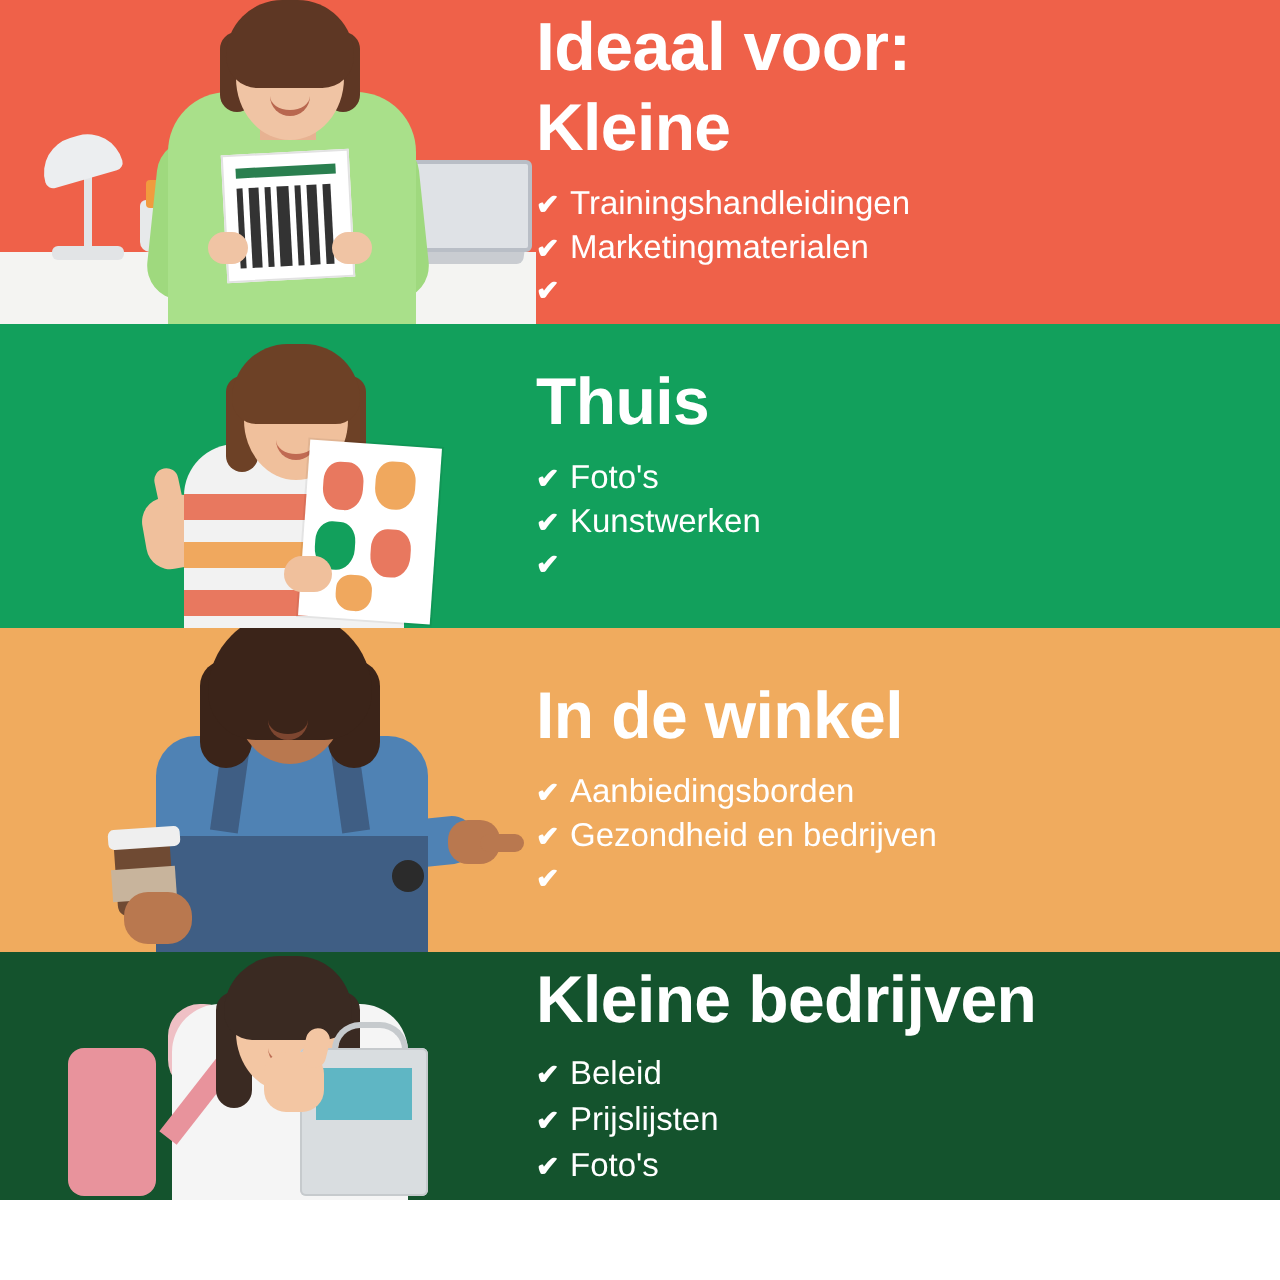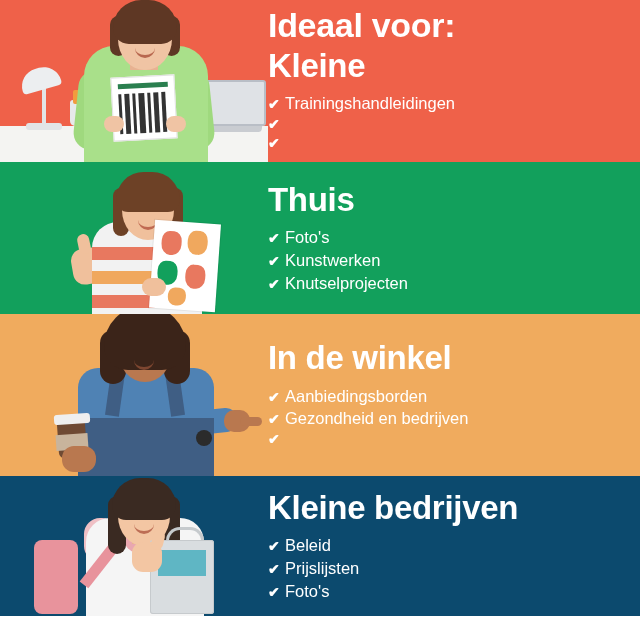--- a/index.html
+++ b/index.html
@@ -24,21 +24,21 @@
     position: relative;
     width: 100%;
     box-sizing: border-box;
     overflow: hidden;
     display: flex;
     align-items: center;
   }
   .band-office  { height: 162px; background: #ef6149; }
   .band-home    { height: 152px; background: #12a05c; }
   .band-store   { height: 162px; background: #f0ab5e; }
-  .band-small   { height: 140px; background: #0c4a6e; }
+  .band-small   { height: 124px; background: #14532d; }
 
   
   .band-text {
     position: absolute;
     left: 268px;
     top: 0;
     height: 100%;
     display: flex;
     flex-direction: column;
     justify-content: center;
@@ -362,20 +362,21 @@
     <div class="band-text">
       <h1 class="heading-main">Ideaal voor:</h1>
       <h2 class="heading-sub">Kleine</h2>
       <ul class="bullet-list">
         <li>
           <span class="check">✔</span>
           <span>Trainingshandleidingen</span>
         </li>
         <li>
           <span class="check">✔</span>
+          <span>Marketingmaterialen</span>
         </li>
         <li>
           <span class="check">✔</span>
         </li>
       </ul>
     </div>
   </section>
 
   <section class="band band-home">
     <div class="photo">
@@ -407,21 +408,20 @@
         <li>
           <span class="check">✔</span>
           <span>Foto's</span>
         </li>
         <li>
           <span class="check">✔</span>
           <span>Kunstwerken</span>
         </li>
         <li>
           <span class="check">✔</span>
-          <span>Knutselprojecten</span>
         </li>
       </ul>
     </div>
   </section>
 
   <section class="band band-store">
     <div class="photo">
       <div class="fig s-arm-point"></div>
       <div class="fig s-hand-point"></div>
       <div class="fig s-finger"></div>

